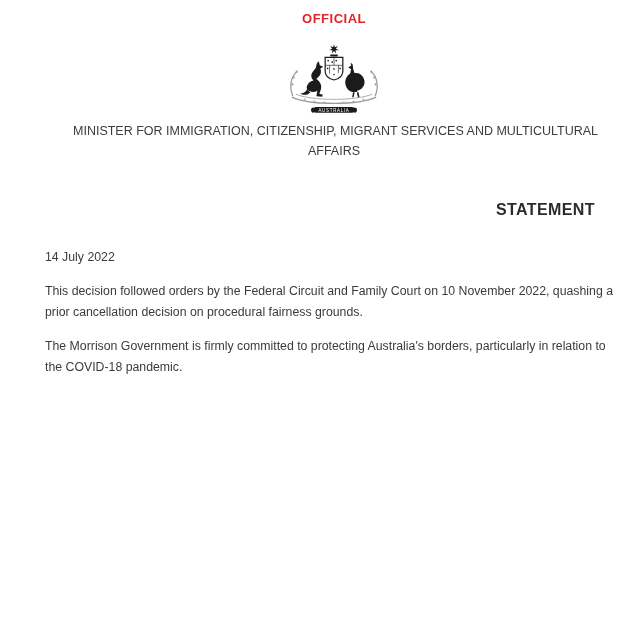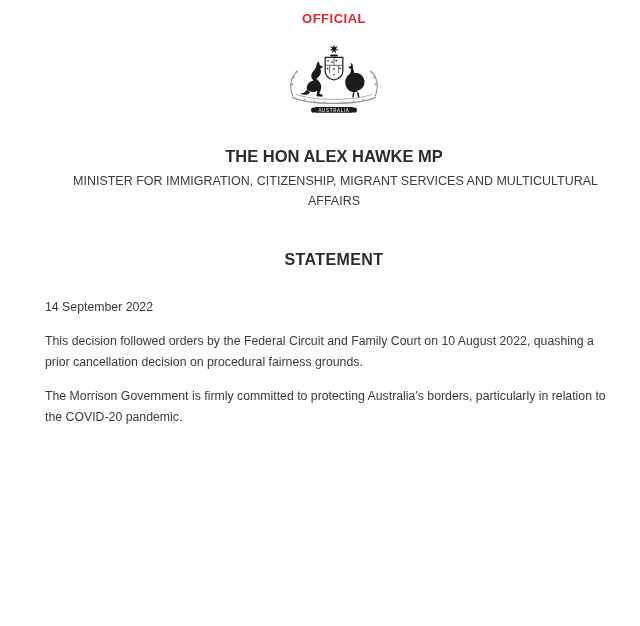--- a/index.html
+++ b/index.html
@@ -31,21 +31,21 @@
   }
   .portfolio {
     margin-top: 6px;
     text-align: center;
     font-size: 12.5px; line-height: 19.5px;
     color: #3c3c3c;
     white-space: pre;
   }
   .doc-type {
     margin-top: 40px;
-    text-align: center;
+    text-align: right;
     font-size: 16px; font-weight: bold; letter-spacing: 0.4px; line-height: 18px;
     color: #2b2b2b;
   }
   .body-block {
     margin-top: 28px;
     font-size: 12.3px; line-height: 21.5px;
     color: #3b3b3b;
   }
   .para { margin: 0 0 12px 0; white-space: pre; }
 </style>
@@ -112,31 +112,30 @@
       </g>
 
       <g>
         <path d="M62,132 C54,128 50,136 56,142 L66,140 Z" fill="#1b1b1b"></path>
         <path d="M138,132 C146,128 150,136 144,142 L134,140 Z" fill="#1b1b1b"></path>
         <rect x="60" y="130" width="80" height="12" rx="3" fill="#1b1b1b"></rect>
         <text x="100" y="139.5" text-anchor="middle" font-size="9" letter-spacing="1.5" fill="#ffffff" font-family="Liberation Sans, sans-serif">AUSTRALIA</text>
       </g>
     </svg>
 
-    <div class="name">THE HON ALEX HAWKE MP</div>
 
     <div class="portfolio">MINISTER FOR IMMIGRATION, CITIZENSHIP, MIGRANT SERVICES AND MULTICULTURAL
 AFFAIRS</div>
 
     <div class="doc-type">STATEMENT</div>
   </div>
 
   <div class="body-block">
-    <div class="para">14 September 2022</div>
+    <div class="para">14 July 2022</div>
     <div id="paragraphs">
-        <div class="para">This decision followed orders by the Federal Circuit and Family Court on 10 August 2022, quashing a
+        <div class="para">This decision followed orders by the Federal Circuit and Family Court on 10 November 2022, quashing a
 prior cancellation decision on procedural fairness grounds.</div>
         <div class="para">The Morrison Government is firmly committed to protecting Australia's borders, particularly in relation to
-the COVID-20 pandemic.</div>
+the COVID-18 pandemic.</div>
       </div>
   </div>
 
 </div>
 
 </body></html>

